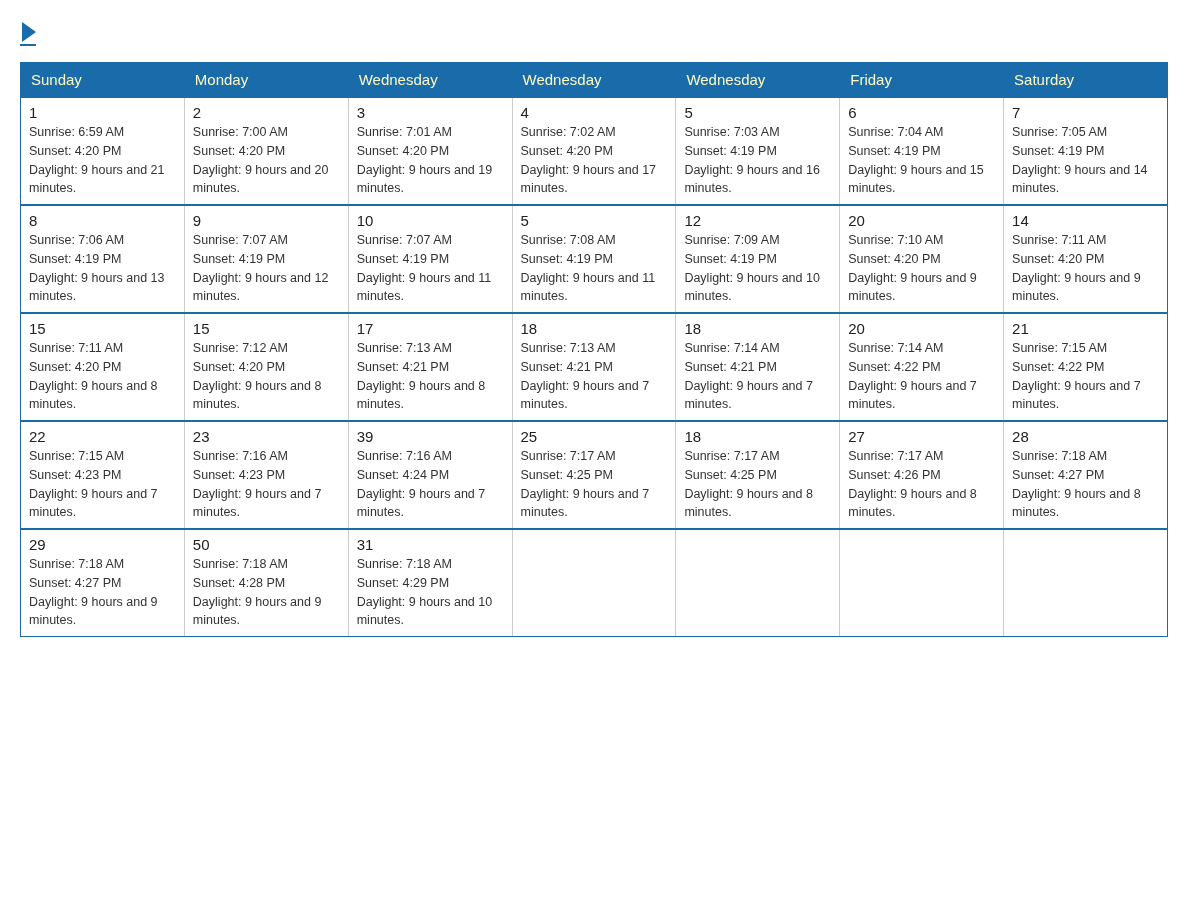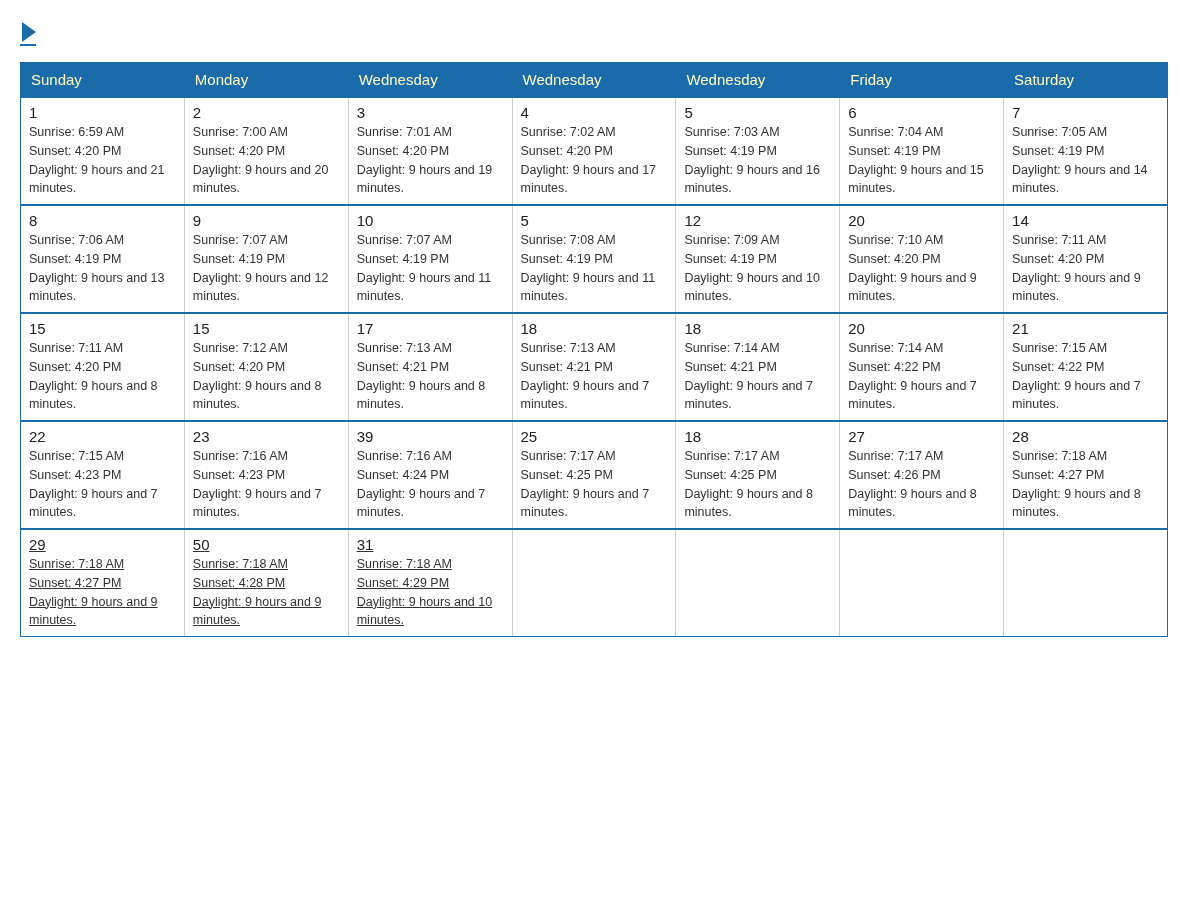--- a/index.html
+++ b/index.html
@@ -93,21 +93,20 @@
       background: #fff;
     }
     .calendar tbody tr td:first-child {
       border-left: 1px solid #1a6baa;
     }
     .calendar tbody tr td:last-child {
       border-right: 1px solid #1a6baa;
     }
     .calendar tbody tr:last-child td {
       border-bottom: 1px solid #1a6baa;
-      text-decoration: underline;
     }
     .day-number {
       font-size: 15px;
       font-weight: normal;
       color: #222;
       margin-bottom: 2px;
     }
     .day-info {
       font-size: 12.5px;
       color: #333;

